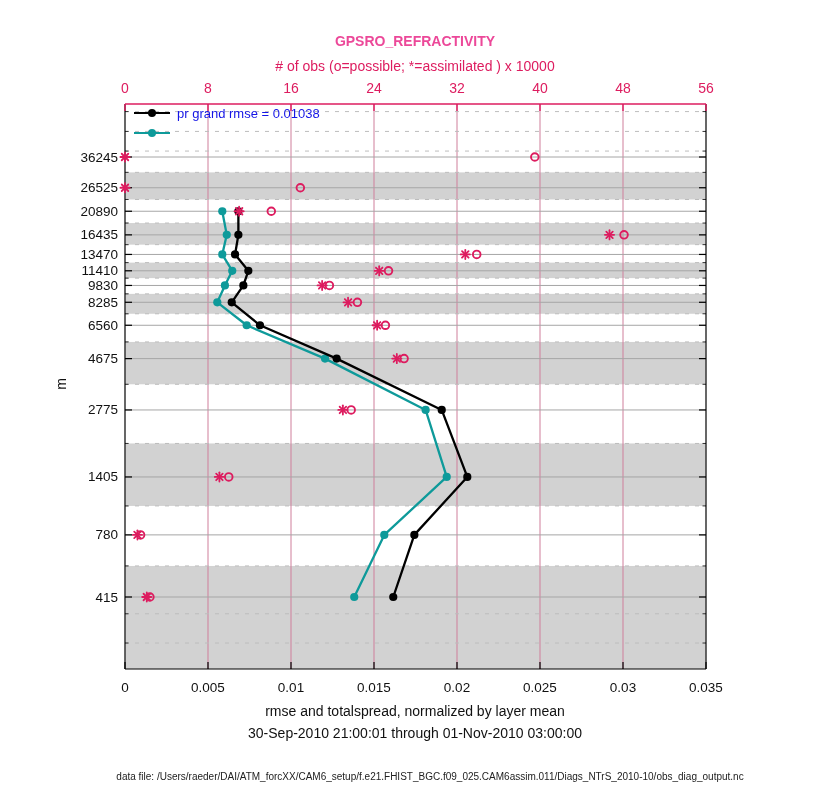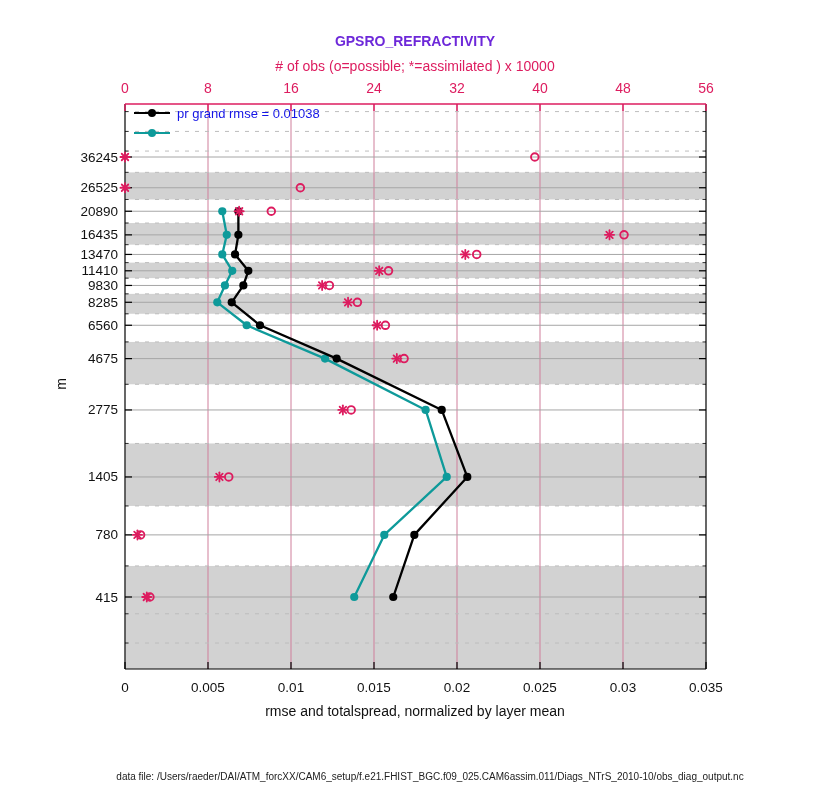--- a/index.html
+++ b/index.html
@@ -1,21 +1,21 @@
 <!DOCTYPE html>
 <html><head>
 <meta charset="utf-8">
 <style>
   html,body{margin:0;padding:0;background:#ffffff;}
   .fig{position:relative;width:830px;height:800px;background:#fff;
        font-family:"Liberation Sans","DejaVu Sans",sans-serif;overflow:hidden;}
   .title1{position:absolute;top:13px;left:0;width:830px;text-align:center;
           font-size:14px;font-weight:bold;color:#111;}
   .title2{position:absolute;top:33px;left:0;width:830px;text-align:center;
-          font-size:14px;font-weight:bold;color:#6d28d9;}
+          font-size:14px;font-weight:bold;color:#ec4899;}
   .obslabel{position:absolute;top:58px;left:0;width:830px;text-align:center;
           font-size:14px;color:#dd1c5f;}
   #plot{position:absolute;top:0;left:0;}
   .legend{position:absolute;top:103px;left:134px;}
   .legend-row{display:flex;align-items:center;height:20px;}
   .lg-swatch{position:relative;width:36px;height:10px;margin-right:7px;}
   .lg-line{position:absolute;left:0;top:4px;width:36px;height:2.4px;}
   .lg-dot{position:absolute;left:14px;top:1px;width:8px;height:8px;border-radius:50%;}
   .lg-text{font-size:13px;color:#1515e6;white-space:nowrap;}
   .xlabel1{position:absolute;top:703px;left:0;width:830px;text-align:center;
@@ -302,15 +302,16 @@
     </div>
     <div class="legend-row">
       <span class="lg-swatch">
         <span class="lg-line" style="background-color: rgb(14, 154, 154);"></span>
         <span class="lg-dot" style="background-color: rgb(14, 154, 154);"></span>
       </span>
     </div>
   </div>
 
   <div class="xlabel1">rmse and totalspread, normalized by layer mean</div>
+  <div class="xlabel2">30-Sep-2010 21:00:01 through 01-Nov-2010 03:00:00</div>
   <div class="ylabel">m</div>
   <div class="footer">data file: /Users/raeder/DAI/ATM_forcXX/CAM6_setup/f.e21.FHIST_BGC.f09_025.CAM6assim.011/Diags_NTrS_2010-10/obs_diag_output.nc</div>
 </div>
 
 </body></html>

